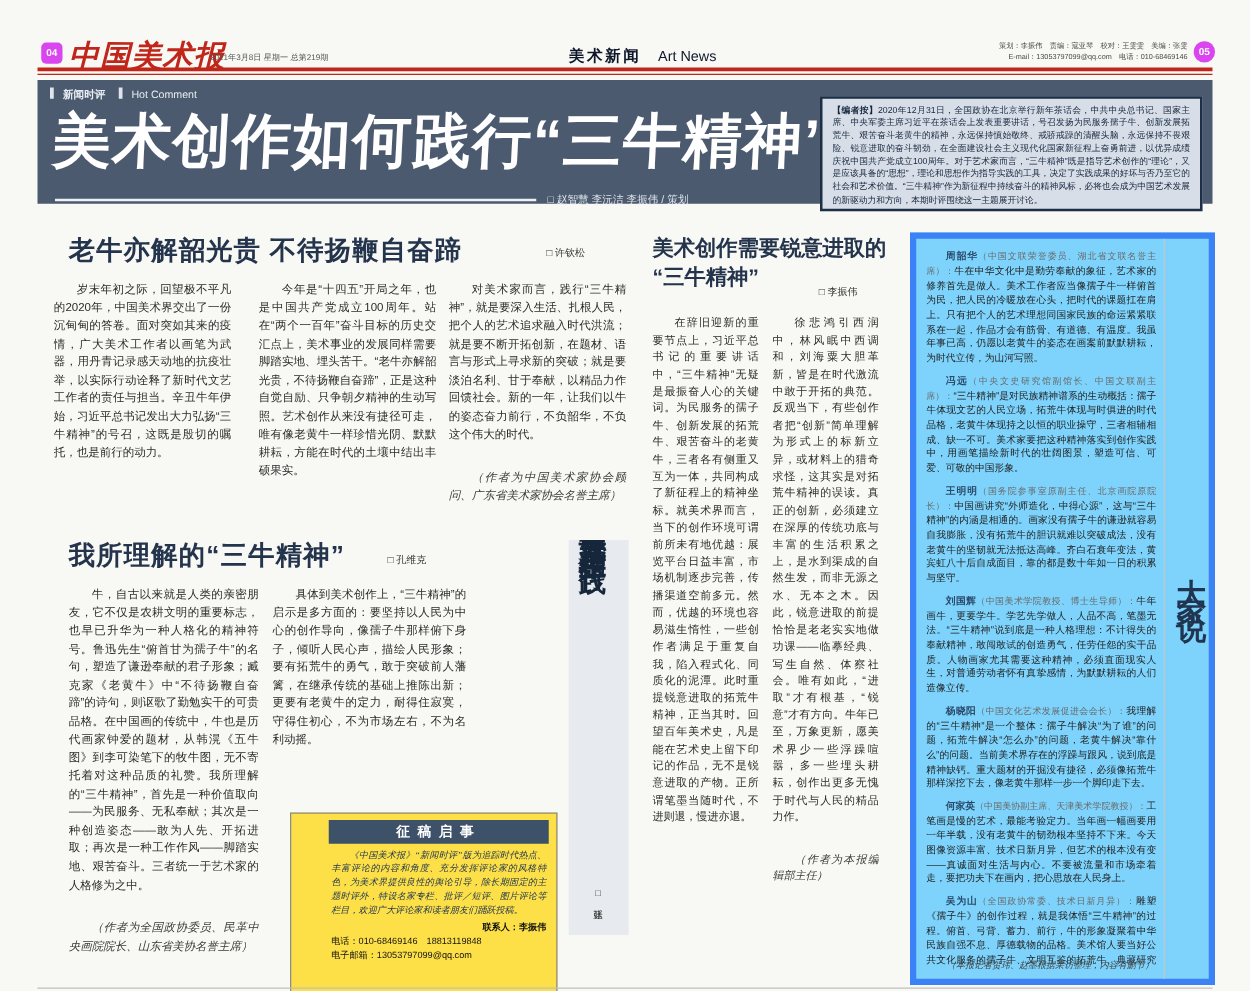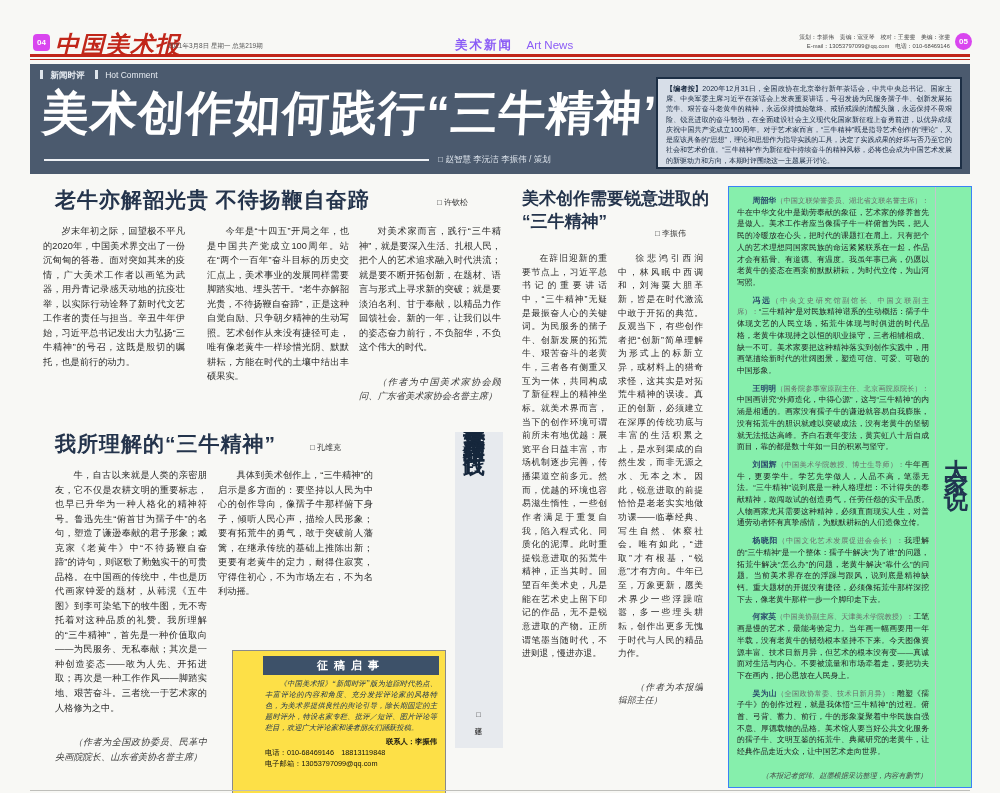--- a/index.html
+++ b/index.html
@@ -8,30 +8,30 @@
         font-family:"Liberation Sans",sans-serif;color:#2d2d2d;overflow:hidden;}
 
   
   .badge{position:absolute;width:17px;height:17px;border-radius:50%;background:#d946ef;color:#fff;
          font-size:8px;font-weight:bold;display:flex;align-items:center;justify-content:center;}
   #badge-left{left:33px;top:34px;border-radius:4px;}
   #badge-right{right:28px;top:33px;}
   #logo{position:absolute;left:55px;top:29px;font-size:24px;font-weight:700;color:#c1261a;
         font-style:italic;letter-spacing:1px;}
   #dateline{position:absolute;left:168px;top:42px;font-size:6.5px;color:#555;}
-  #section-head{position:absolute;left:455px;top:37px;font-size:12.5px;color:#8b5cf6;}
+  #section-head{position:absolute;left:455px;top:37px;font-size:12.5px;color:#0f172a;}
   #section-head b{font-weight:900;letter-spacing:2px;}
   #section-head span{margin-left:10px;font-weight:normal;font-size:11.5px;}
   #staff{position:absolute;right:50px;top:33px;width:260px;text-align:right;
          font-size:5.8px;line-height:1.5;color:#4a4a4a;}
   .rule-thick{position:absolute;left:30px;right:30px;top:54px;height:3px;background:#c1261a;}
   .rule-thin{position:absolute;left:30px;right:30px;top:59px;height:1px;background:#c1261a;}
 
   
-  #banner{position:absolute;left:30px;top:64px;width:940px;height:110px;background:#4b5a6e;}
+  #banner{position:absolute;left:30px;top:64px;width:940px;height:99px;background:#4b5a6e;}
   #banner-tag{position:absolute;left:10px;top:6px;font-size:8.5px;color:#e8edf3;}
   #banner-tag .bar{display:inline-block;width:3px;height:9px;background:#dfe5ec;margin:0 5px -1px 0;}
   #banner-tag b{font-weight:bold;margin-right:8px;}
   #headline{position:absolute;left:12px;top:18px;width:630px;font-size:47px;font-weight:900;
             color:#ffffff;letter-spacing:1px;transform:skewX(-3deg);white-space:nowrap;}
   #head-rule{position:absolute;left:14px;top:95px;width:385px;height:2px;background:#eef1f5;}
   #byline{position:absolute;left:408px;top:90px;font-size:8.5px;color:#dde4ec;}
   #editors-note{position:absolute;right:8px;top:13px;width:306px;height:92px;background:#d7dee8;
                 border:2px solid #1d2f45;padding:5px 8px;font-size:7px;line-height:1.46;
                 text-align:justify;color:#15263d;overflow:hidden;}
@@ -65,22 +65,22 @@
   #vauthor{position:absolute;left:18px;bottom:4px;height:34px;writing-mode:vertical-rl;
            font-size:7.5px;color:#333;}
 
   
   #a3-title{left:522px;top:188px;font-size:17px;line-height:1.35;white-space:normal;width:192px;}
   #a3-author{left:655px;top:228px;}
   #a3c1{left:522px;top:252px;width:85px;height:536px;font-size:8.8px;line-height:1.55;}
   #a3c2{left:618px;top:252px;width:85px;height:536px;font-size:8.8px;line-height:1.55;}
 
   
-  #djs{position:absolute;left:728px;top:186px;width:244px;height:602px;border:1px solid #3b82f6;
-       background:#86efac;}
+  #djs{position:absolute;left:728px;top:186px;width:244px;height:602px;border:5px solid #3b82f6;
+       background:#7dd3fc;}
   #djs-quotes{position:absolute;left:8px;top:8px;right:42px;bottom:8px;overflow:hidden;}
   .quote{margin:0 0 6px 0;font-size:7.8px;line-height:1.5;text-align:justify;color:#222;text-indent:2em;}
   .quote .qname{font-weight:900;color:#2a4a6b;font-style:normal;}
   .quote .qaff{color:#6a6a6a;font-size:7.2px;}
   #djs-note{position:absolute;right:44px;bottom:6px;font-size:7.2px;font-style:italic;color:#444;}
   #djs-label-strip{position:absolute;right:4px;top:0;bottom:0;width:32px;border-left:1px solid #c2c6cb;}
   #djs-label{position:absolute;left:4px;top:252px;writing-mode:vertical-rl;font-size:24px;
              font-weight:900;color:#203650;letter-spacing:14px;}
 
   

